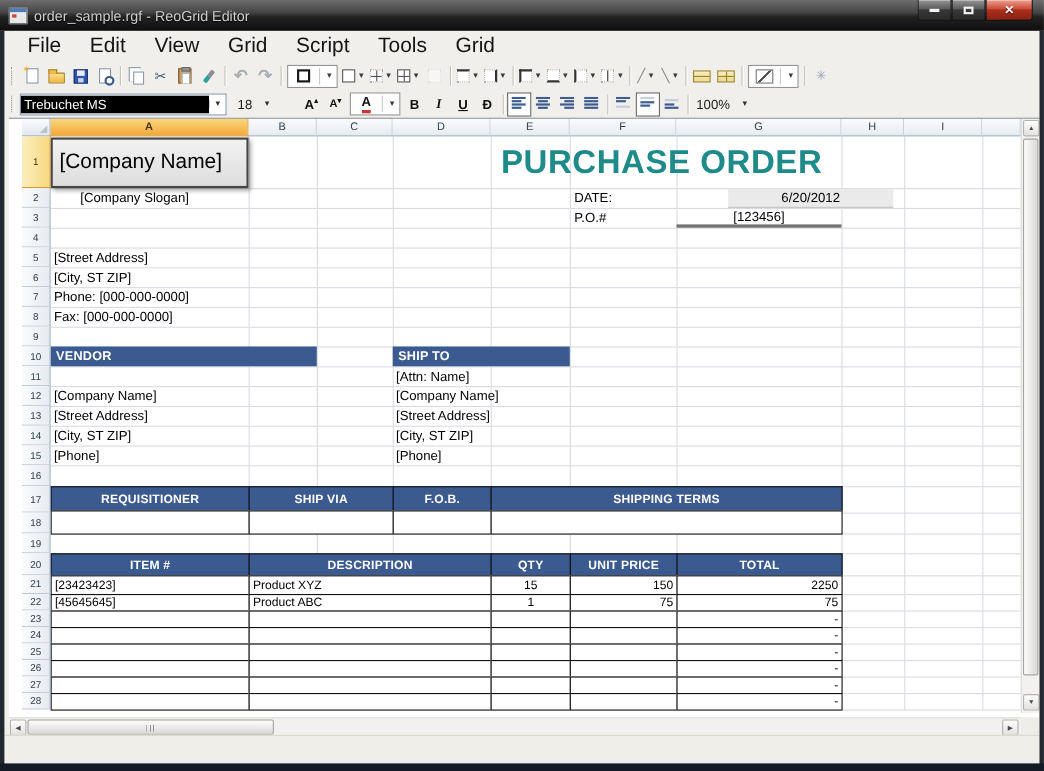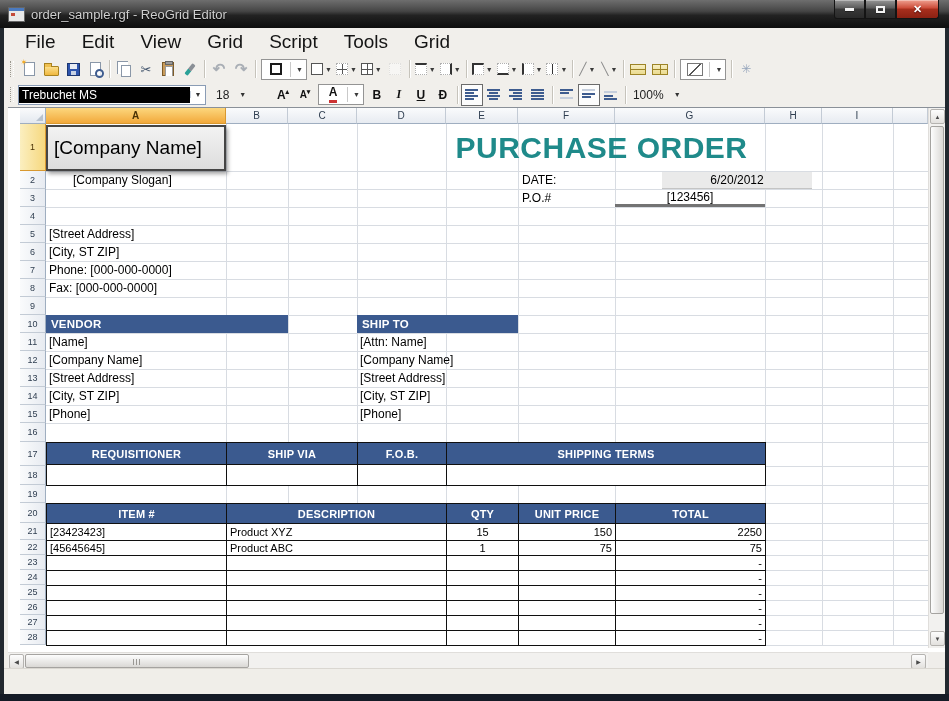--- a/index.html
+++ b/index.html
@@ -468,21 +468,20 @@
       <div class="cell " style="left: 514px; top: 63px; width: 90px; height: 18px; position: absolute;">DATE:</div>
       <div class="cell c-center c-shade" style="left: 607px; top: 64px; width: 150px; height: 17px; position: absolute;">6/20/2012</div>
       <div class="cell " style="left: 514px; top: 81px; width: 90px; height: 18px; position: absolute;">P.O.#</div>
       <div class="cell c-center c-uline" style="left: 607px; top: 82px; width: 150px; height: 17px; position: absolute;">[123456]</div>
       <div class="cell " style="left: 41px; top: 117px; width: 200px; height: 18px; position: absolute;">[Street Address]</div>
       <div class="cell " style="left: 41px; top: 135px; width: 200px; height: 18px; position: absolute;">[City, ST ZIP]</div>
       <div class="cell " style="left: 41px; top: 153px; width: 220px; height: 18px; position: absolute;">Phone: [000-000-0000]</div>
       <div class="cell " style="left: 41px; top: 171px; width: 220px; height: 18px; position: absolute;">Fax: [000-000-0000]</div>
       <div class="cell c-bluebar" style="left: 38px; top: 207px; width: 242px; height: 18px; position: absolute; background: rgb(59, 90, 143);">VENDOR</div>
       <div class="cell c-bluebar" style="left: 349px; top: 207px; width: 161px; height: 18px; position: absolute; background: rgb(59, 90, 143);">SHIP TO</div>
-      <div class="cell " style="left: 41px; top: 225px; width: 220px; height: 18px; position: absolute;">[Name]</div>
       <div class="cell " style="left: 352px; top: 225px; width: 220px; height: 18px; position: absolute;">[Attn: Name]</div>
       <div class="cell " style="left: 41px; top: 243px; width: 220px; height: 18px; position: absolute;">[Company Name]</div>
       <div class="cell " style="left: 352px; top: 243px; width: 220px; height: 18px; position: absolute;">[Company Name]</div>
       <div class="cell " style="left: 41px; top: 261px; width: 220px; height: 18px; position: absolute;">[Street Address]</div>
       <div class="cell " style="left: 352px; top: 261px; width: 220px; height: 18px; position: absolute;">[Street Address]</div>
       <div class="cell " style="left: 41px; top: 279px; width: 220px; height: 18px; position: absolute;">[City, ST ZIP]</div>
       <div class="cell " style="left: 352px; top: 279px; width: 220px; height: 18px; position: absolute;">[City, ST ZIP]</div>
       <div class="cell " style="left: 41px; top: 297px; width: 220px; height: 18px; position: absolute;">[Phone]</div>
       <div class="cell " style="left: 352px; top: 297px; width: 220px; height: 18px; position: absolute;">[Phone]</div>
       <div class="cell c-th" style="left: 38px; top: 334px; width: 181px; height: 23px; position: absolute; background: rgb(59, 90, 143);">REQUISITIONER</div>

